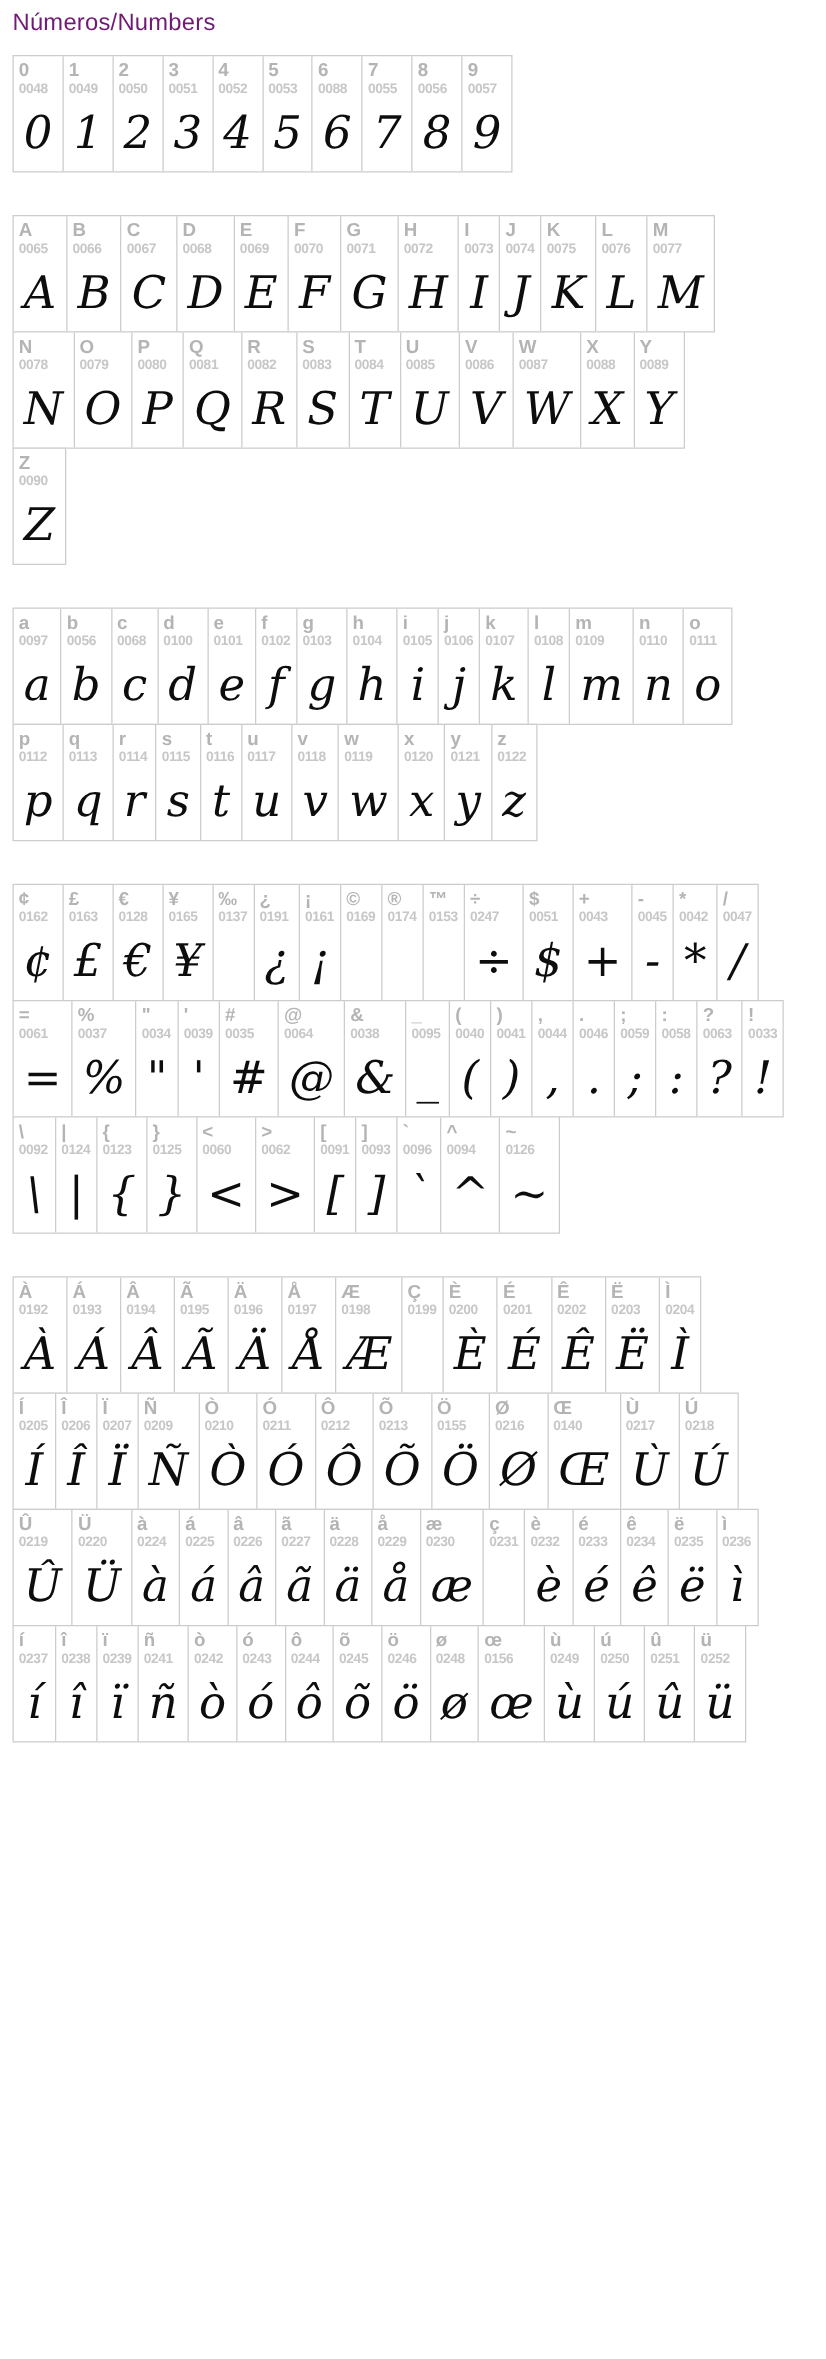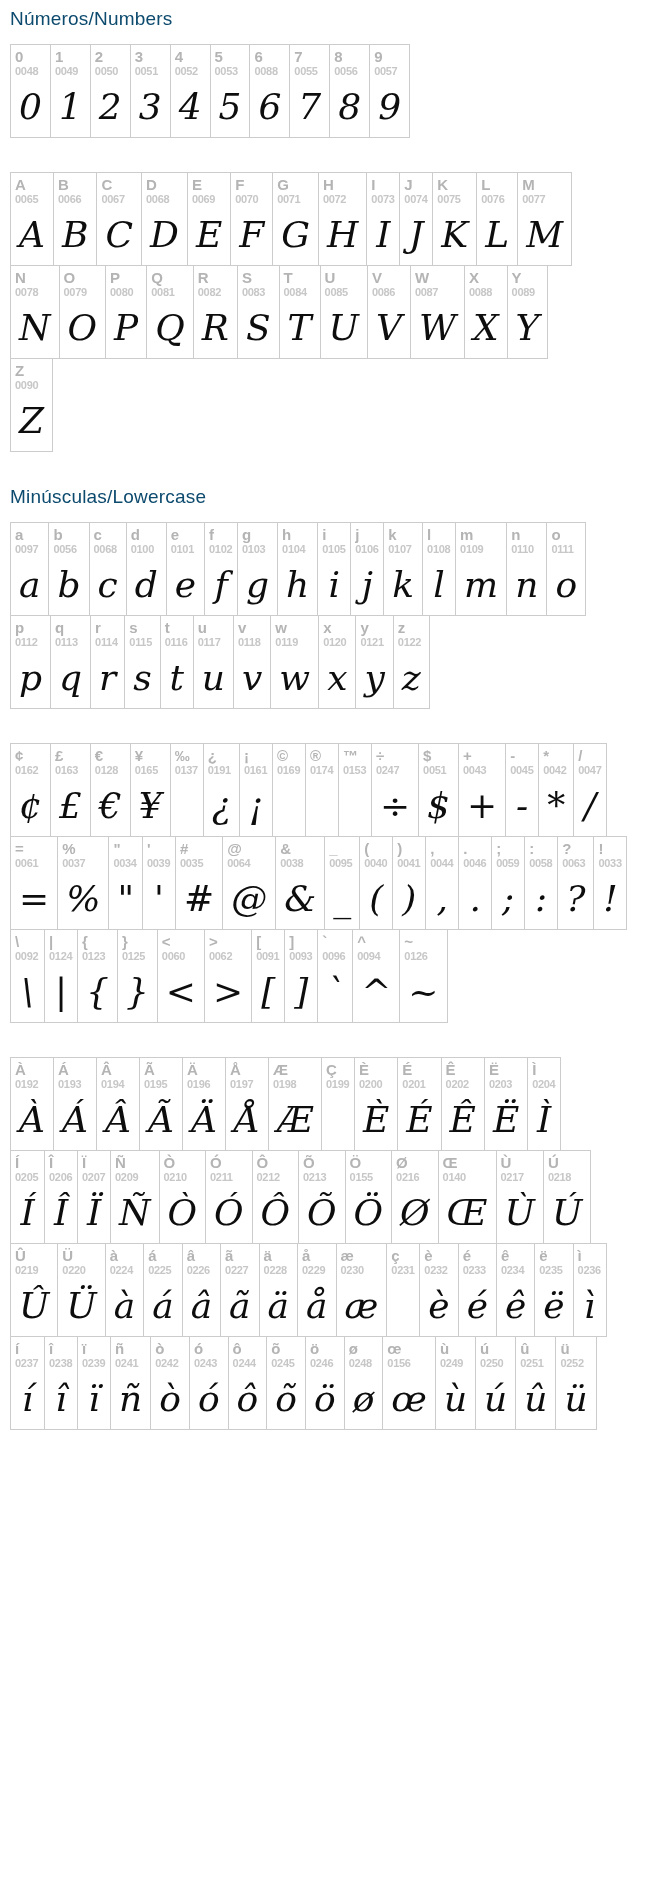--- a/index.html
+++ b/index.html
@@ -9,21 +9,21 @@
     background: #ffffff;
     font-family: "Liberation Sans", sans-serif;
   }
   body { width: 661px; padding: 6px 10px 40px 10px; }
 
   .char-section { margin-bottom: 34px; }
 
   .section-title {
     font-size: 19px;
     font-weight: 400;
-    color: #0c4a6e;
+    color: #701a75;
     margin: 34px 0 14px 0;
     letter-spacing: 0.2px;
   }
   .char-section:first-child .section-title { margin-top: 2px; }
 
   .grid-row {
     display: inline-flex;
     vertical-align: top;
     border: 1px solid #cccccc;
     background: #ffffff;
@@ -331,21 +331,20 @@
         <div class="cell">
           <div class="cell-meta">
             <span class="cell-char">Z</span>
             <span class="cell-code">0090</span>
           </div>
           <div class="cell-glyph">Z</div>
         </div>
       </div>
     </section>
     <section class="char-section">
-      <h2 class="section-title">Minúsculas/Lowercase</h2>
       <div class="grid-row">
         <div class="cell">
           <div class="cell-meta">
             <span class="cell-char">a</span>
             <span class="cell-code">0097</span>
           </div>
           <div class="cell-glyph">a</div>
         </div>
         <div class="cell">
           <div class="cell-meta">

